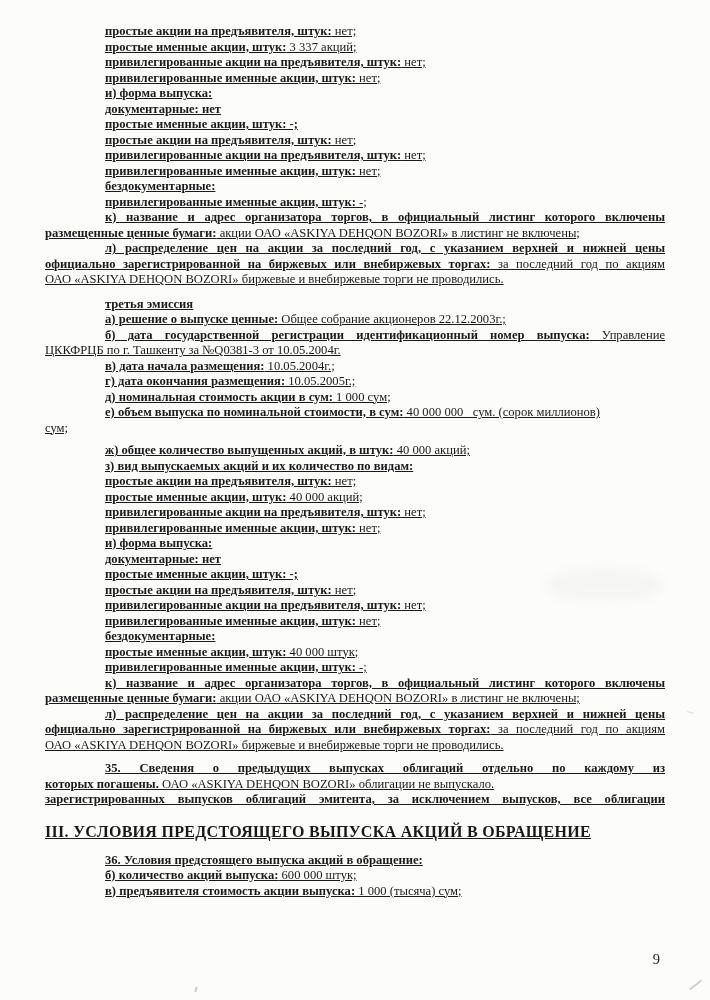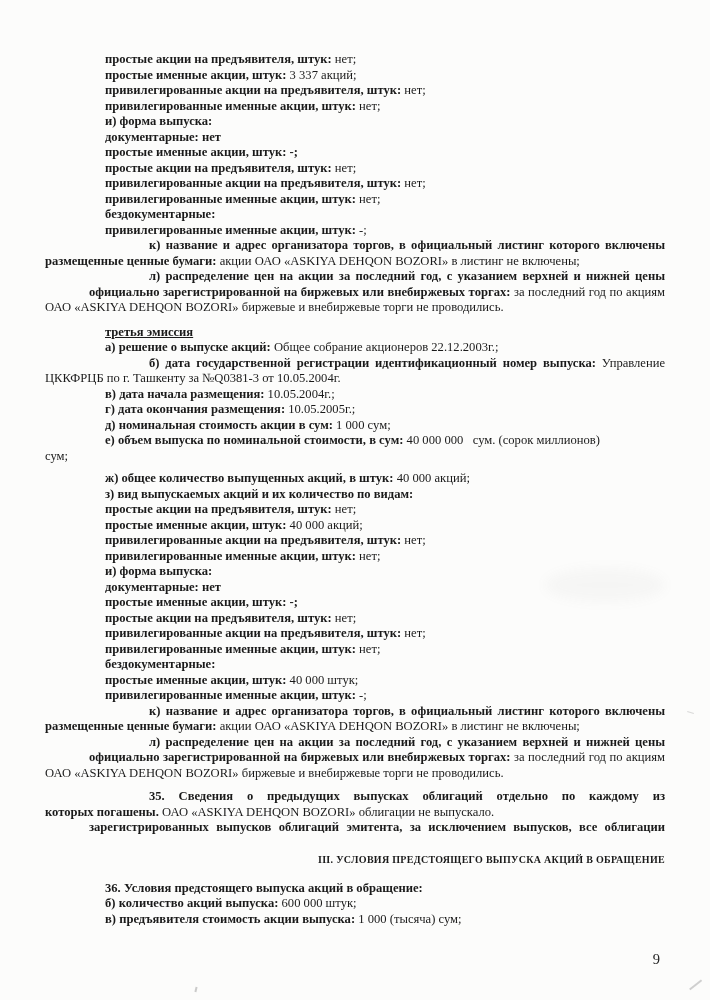--- a/index.html
+++ b/index.html
@@ -5,26 +5,26 @@
   html,body{margin:0;padding:0;}
   body{
     width:710px;height:1000px;
     background:#fcfcfb;
     font-family:"Liberation Serif", serif;
     color:#1a1a1a;
     position:relative;
     overflow:hidden;
   }
   #doc{
-    position:absolute;left:45px;top:52px;width:620px;
+    position:absolute;left:45px;top:24px;width:620px;text-decoration:underline;
   }
   .ln{font-size:12.6px;line-height:15.5px;}
   .i{padding-left:60px;}
-  .j{text-align:justify;text-align-last:justify;margin-left:44px;}
-  .c{text-align:right;font-size:10px;line-height:20px;letter-spacing:.3px;font-weight:bold;padding-left:0;}
+  .j{text-align:justify;text-align-last:justify;}
+  .c{text-align:left;font-size:16px;line-height:20px;letter-spacing:.3px;font-weight:bold;padding-left:0;}
   .b{font-weight:bold;}
   .u{text-decoration:underline;}
   #page-num{
     position:absolute;right:50px;top:951px;
     font-size:14.5px;color:#222;
   }
   
   .art{position:absolute;background:#9a9a9a;opacity:.45;}
   .art-corner{right:7px;top:984px;width:15px;height:1.5px;transform:rotate(-38deg);}
   .art-mid{right:16px;top:712px;width:7px;height:1.2px;transform:rotate(18deg);opacity:.35;}
@@ -48,21 +48,21 @@
     <div class="ln i"><span class="b">привилегированные именные акции, штук:</span><span> нет;</span></div>
     <div class="ln i"><span class="b">бездокументарные:</span></div>
     <div class="ln i"><span class="b">привилегированные именные акции, штук:</span><span> -;</span></div>
     <div class="ln i j"><span class="b">к) название и адрес организатора торгов, в официальный листинг которого включены</span></div>
     <div class="ln"><span class="b">размещенные ценные бумаги:</span><span> акции ОАО «ASKIYA DEHQON BOZORI» в листинг не включены;</span></div>
     <div class="ln i j"><span class="b">л) распределение цен на акции за последний год, с указанием верхней и нижней цены</span></div>
     <div class="ln j"><span class="b">официально зарегистрированной на биржевых или внебиржевых торгах:</span><span> за последний год по акциям</span></div>
     <div class="ln"><span>ОАО «ASKIYA DEHQON BOZORI» биржевые и внебиржевые торги не проводились.</span></div>
     <div style="height: 9px;"></div>
     <div class="ln i"><span class="b u">третья эмиссия</span></div>
-    <div class="ln i"><span class="b">а) решение о выпуске акций:</span><span> Общее собрание акционеров 22.12.2003г.;</span></div>
+    <div class="ln i"><span class="b">а) решение о выпуске ценные:</span><span> Общее собрание акционеров 22.12.2003г.;</span></div>
     <div class="ln i j"><span class="b">б) дата государственной регистрации идентификационный номер выпуска:</span><span> Управление</span></div>
     <div class="ln"><span>ЦККФРЦБ по г. Ташкенту за №Q0381-3 от 10.05.2004г.</span></div>
     <div class="ln i"><span class="b">в) дата начала размещения:</span><span> 10.05.2004г.;</span></div>
     <div class="ln i"><span class="b">г) дата окончания размещения:</span><span> 10.05.2005г.;</span></div>
     <div class="ln i"><span class="b">д) номинальная стоимость акции в сум:</span><span> 1&nbsp;000 сум;</span></div>
     <div class="ln i"><span class="b">е) объем выпуска по номинальной стоимости, в сум:</span><span> 40&nbsp;000&nbsp;000&nbsp;&nbsp; сум. (сорок миллионов)</span></div>
     <div class="ln"><span>сум;</span></div>
     <div style="height: 7px;"></div>
     <div class="ln i"><span class="b">ж) общее количество выпущенных акций, в штук:</span><span> 40&nbsp;000 акций;</span></div>
     <div class="ln i"><span class="b">з) вид выпускаемых акций и их количество по видам:</span></div>

